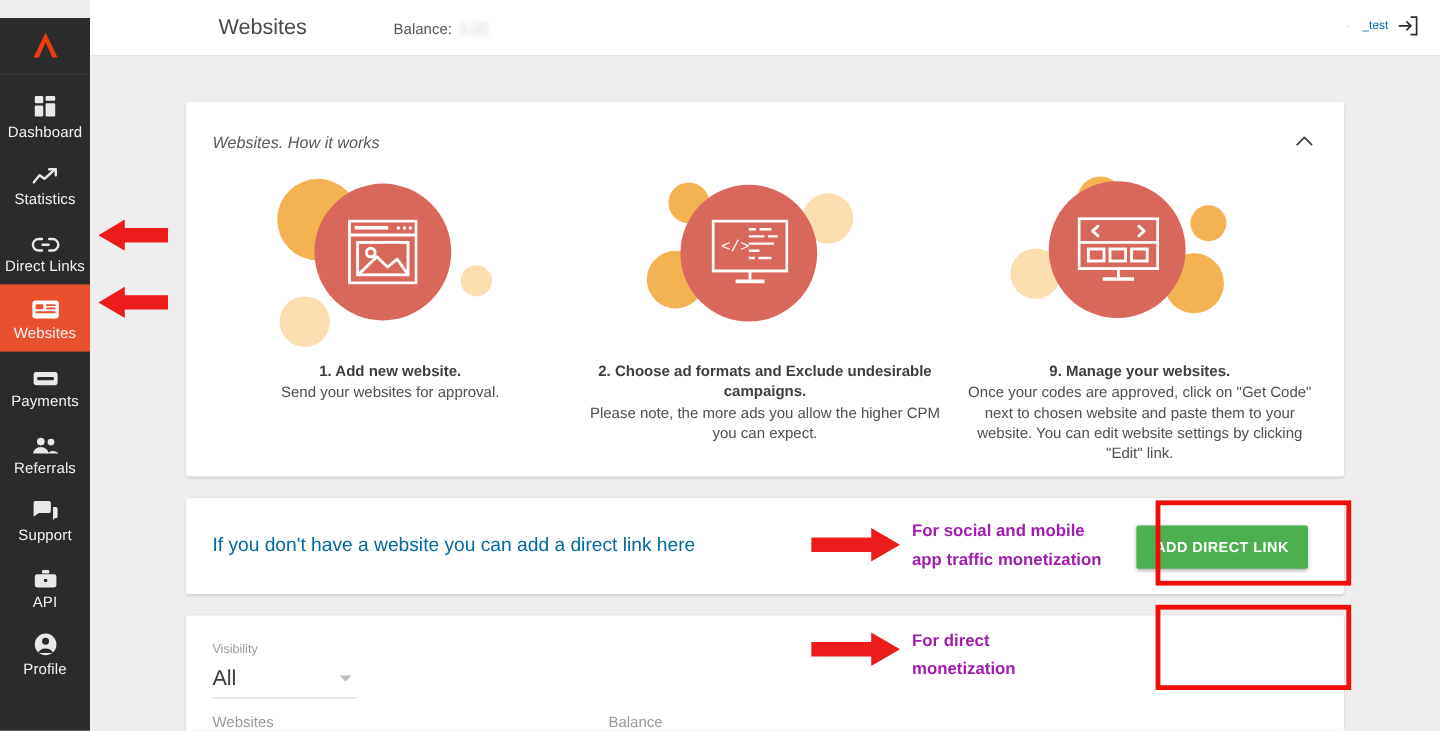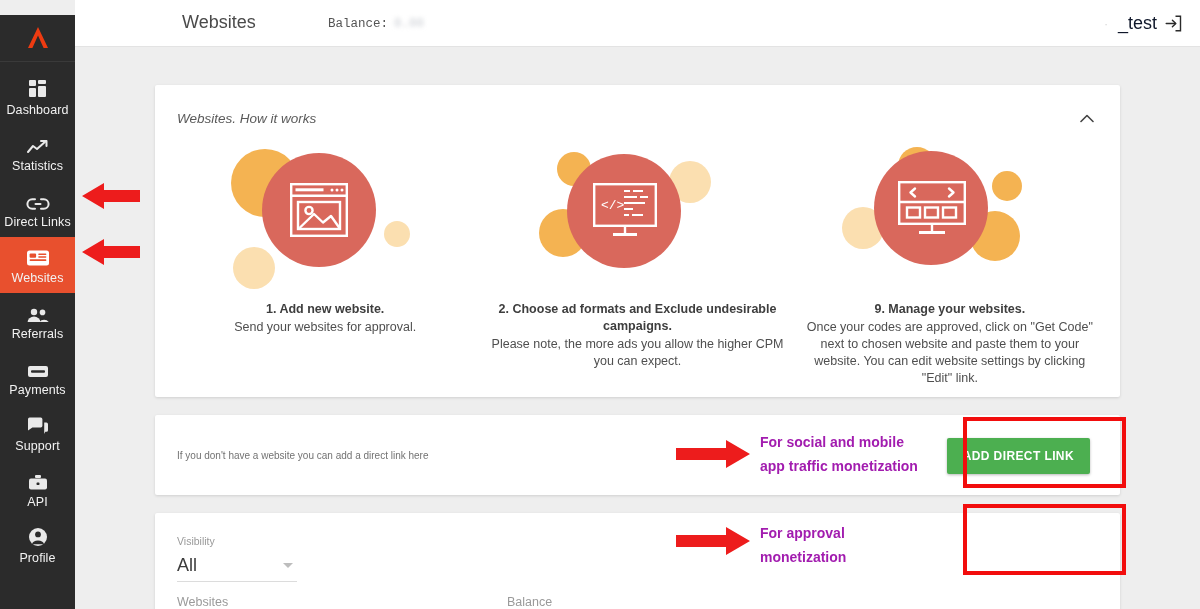--- a/index.html
+++ b/index.html
@@ -39,33 +39,33 @@
     width: 1125px; height: 47px;
     background: #ffffff;
     border-bottom: 1px solid #e3e3e3;
   }
   .page-title {
     position: absolute; left: 107px; top: 12px;
     font-size: 18px; color: #4a4a4a; font-weight: 400;
   }
   .balance {
     position: absolute; left: 253px; top: 17px;
-    font-size: 12.5px; color: #555; font-family: Liberation Mono, monospace;
+    font-size: 12.5px; color: #555;
   }
   .balance-value {
     display: inline-block; margin-left: 6px;
     color: #c9ccd2; filter: blur(2px); font-size: 12.5px;
   }
   .user-area {
     position: absolute; right: 18px; top: 13px;
     display: flex; align-items: center; gap: 8px;
   }
   .user-dots { color: #d4d4d4; font-size: 11px; letter-spacing: 2px; }
   .user-name {
-    font-size: 18px; color: #0f172a; cursor: pointer;
+    font-size: 10px; color: #0369a1; cursor: pointer;
   }
   .logout-icon { cursor: pointer; display: block; }
 
   
   .main {
     position: absolute; left: 75px; top: 47px;
     width: 1125px; height: 562px; background: #eeeeee;
     overflow: hidden;
   }
   .card {
@@ -97,21 +97,21 @@
   }
   .step-desc {
     font-size: 12.5px; color: #4f4f4f; line-height: 17px; padding: 0 6px; margin-top: 1px;
   }
 
   
   .dl-card {
     margin-top: 18px; height: 80px; position: relative;
     display: flex; align-items: center;
   }
-  .dl-text { font-size: 10px; color: #737373; margin-left: 22px; }
+  .dl-text { font-size: 16px; color: #0369a1; margin-left: 22px; }
 
   
   .ws-card { margin-top: 18px; height: 150px; position: relative; }
   .select-wrap { position: absolute; left: 22px; top: 22px; width: 120px; }
   .select-label { font-size: 10.5px; color: #9a9a9a; }
   .select-row {
     display: flex; align-items: center; justify-content: space-between;
     border-bottom: 1px solid #dcdcdc; padding: 3px 0 5px 0; margin-top: 5px;
     cursor: pointer;
   }
@@ -202,38 +202,38 @@
             <rect x="3.6" y="10.3" width="16.8" height="1.7" rx=".8" fill="#e8502e"></rect>
             <rect x="12.2" y="4.5" width="8.2" height="1.6" rx=".8" fill="#e8502e"></rect>
             <rect x="12.2" y="7.2" width="8.2" height="1.6" rx=".8" fill="#e8502e"></rect>
           </svg>
         </span>
         <span class="nav-label">Websites</span>
       </div>
 
       <div class="nav-item">
         <span class="nav-icon">
+          <svg width="22" height="15" viewBox="0 0 22 15" fill="#e9e9e9">
+            <rect x="1" y="2" width="20" height="11" rx="2"></rect>
+            <rect x="4" y="6.2" width="14" height="2.6" rx="1" fill="#2b2b2b"></rect>
+          </svg>
+        </span>
+        <span class="nav-label">Payments</span>
+      </div>
+
+      <div class="nav-item">
+        <span class="nav-icon">
           <svg width="24" height="15" viewBox="0 0 24 15" fill="#e9e9e9">
             <circle cx="8" cy="4" r="3.2"></circle>
             <circle cx="16.5" cy="4.4" r="2.8"></circle>
             <path d="M1.6 14 a6.4 5.4 0 0 1 12.8 0 z"></path>
             <path d="M13.5 14 a5.4 4.6 0 0 1 9.2 0 z"></path>
           </svg>
         </span>
         <span class="nav-label">Referrals</span>
-      </div>
-
-      <div class="nav-item">
-        <span class="nav-icon">
-          <svg width="22" height="15" viewBox="0 0 22 15" fill="#e9e9e9">
-            <rect x="1" y="2" width="20" height="11" rx="2"></rect>
-            <rect x="4" y="6.2" width="14" height="2.6" rx="1" fill="#2b2b2b"></rect>
-          </svg>
-        </span>
-        <span class="nav-label">Payments</span>
       </div>
 
       <div class="nav-item">
         <span class="nav-icon">
           <svg width="22" height="18" viewBox="0 0 22 18" fill="#e9e9e9">
             <path d="M1 2.2 a1.6 1.6 0 0 1 1.6-1.6 h11.2 a1.6 1.6 0 0 1 1.6 1.6 v6.6 a1.6 1.6 0 0 1-1.6 1.6 H5.4 L1 13.6 z"></path>
             <path d="M17.2 5.6 h2.2 a1.6 1.6 0 0 1 1.6 1.6 v6 a1.6 1.6 0 0 1-1.6 1.6 h-1.1 L17.2 17 z"></path>
           </svg>
         </span>
         <span class="nav-label">Support</span>
@@ -415,17 +415,17 @@
   </span>
   <div class="anno-text" style="left:760px;top:430px;">For social and mobile
 app traffic monetization</div>
   <div class="anno-box" style="left:963px;top:417px;width:163px;height:71px;"></div>
 
   <span class="anno-arrow" style="left:676px;top:526px;">
     <svg width="74" height="30" viewBox="0 0 74 30">
       <path d="M74 15 L50 1 L50 9 L0 9 L0 21 L50 21 L50 29 Z" fill="#ed1c1c"></path>
     </svg>
   </span>
-  <div class="anno-text" style="left:760px;top:521px;">For approval
+  <div class="anno-text" style="left:760px;top:521px;">For direct
 monetization</div>
   <div class="anno-box" style="left:963px;top:504px;width:163px;height:71px;"></div>
 
 </div>
 
 </body></html>

